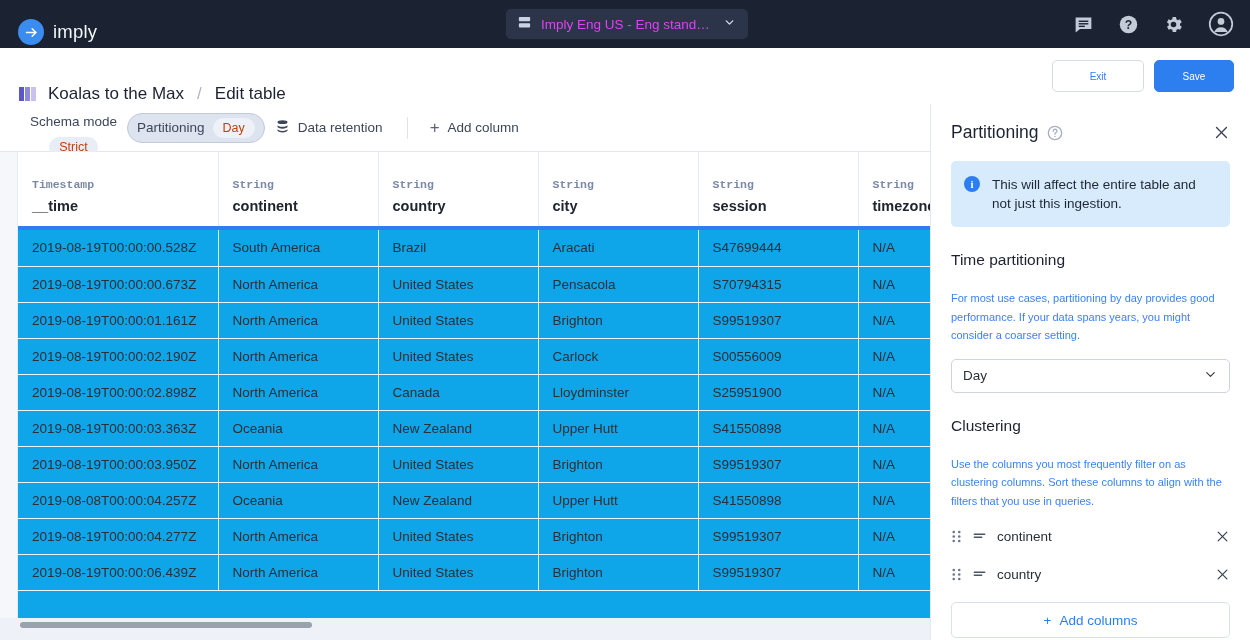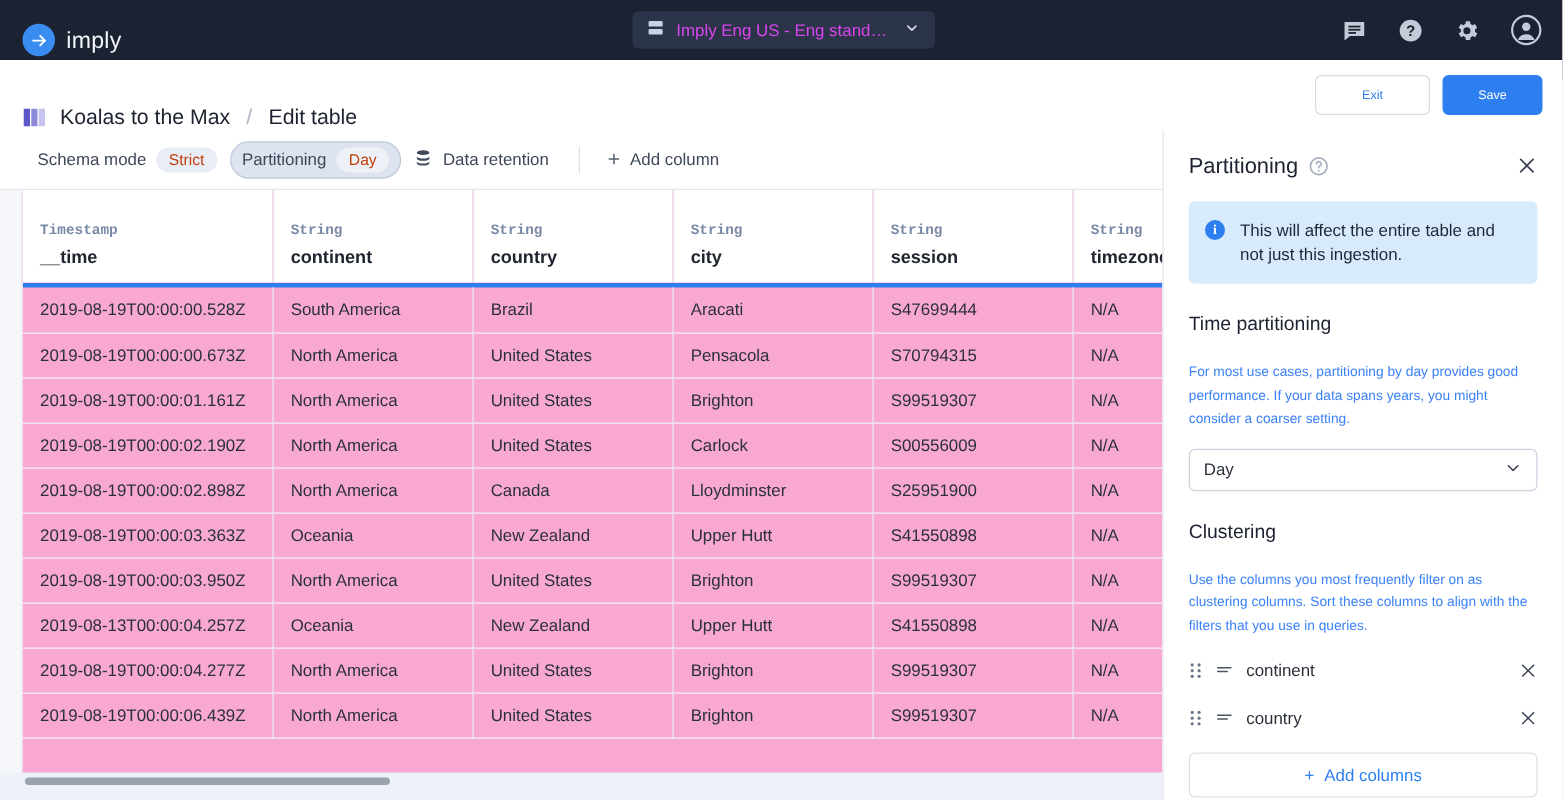--- a/index.html
+++ b/index.html
@@ -71,36 +71,36 @@
     background: #fff;
     border-bottom: 1px solid #e3e7ee;
     display: flex; align-items: center;
   }
   .tb-item {
     display: flex; align-items: center; gap: 8px;
     font-size: 13.5px; color: #3d4759; cursor: pointer;
     height: 30px; padding: 0 9px; border-radius: 16px;
     border: 1px solid transparent;
   }
-  .tb-item:first-child { margin-left: 20px; }
+  .tb-item:first-child { margin-left: 20px; flex-direction: column; }
   .tb-chip {
     background: #e8edf6; color: #c2410c;
     border-radius: 13px; padding: 3px 10px; font-size: 12.5px;
   }
   .tb-item.active { background: #dde3ef; border-color: #c1cadb; }
   .tb-item.active .tb-chip { background: #eef1f7; }
   .tb-sep { width: 1px; height: 22px; background: #dfe3eb; margin: 0 12px 0 14px; }
   .tb-add { color: #3d4759; }
   .tb-plus { color: #5a6478; font-size: 17px; line-height: 1; }
 
   
   .gridwrap {
     position: absolute; top: 152px; left: 0;
     width: 930px; height: 488px;
-    background: #f9a8d4; overflow: hidden;
+    background: #0ea5e9; overflow: hidden;
   }
   .grid-rail {
     position: absolute; left: 0; top: 0; width: 18px; height: 488px;
     background: #f5f7fb; border-right: 1px solid #e6eaf1;
   }
   .grid-inner { position: absolute; left: 18px; top: 0; width: 912px; height: 488px; }
 
   table.grid { border-collapse: collapse; table-layout: fixed; width: 1160px; }
   table.grid th, table.grid td {
     border-right: 1px solid #e6eaf1;
@@ -385,21 +385,21 @@
             </tr>
             <tr>
               <td>2019-08-19T00:00:03.950Z</td>
               <td>North America</td>
               <td>United States</td>
               <td>Brighton</td>
               <td>S99519307</td>
               <td>N/A</td>
             </tr>
             <tr>
-              <td>2019-08-13T00:00:04.257Z</td>
+              <td>2019-08-08T00:00:04.257Z</td>
               <td>Oceania</td>
               <td>New Zealand</td>
               <td>Upper Hutt</td>
               <td>S41550898</td>
               <td>N/A</td>
             </tr>
             <tr>
               <td>2019-08-19T00:00:04.277Z</td>
               <td>North America</td>
               <td>United States</td>

